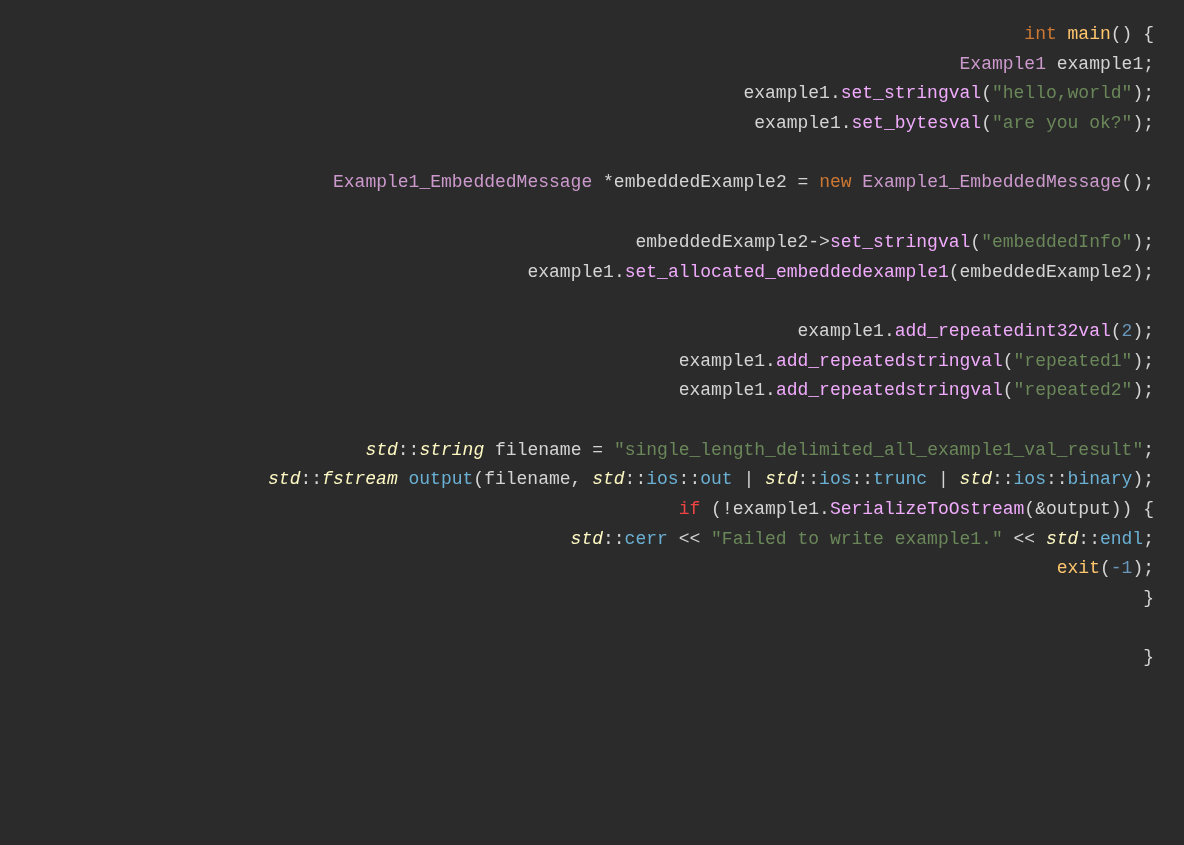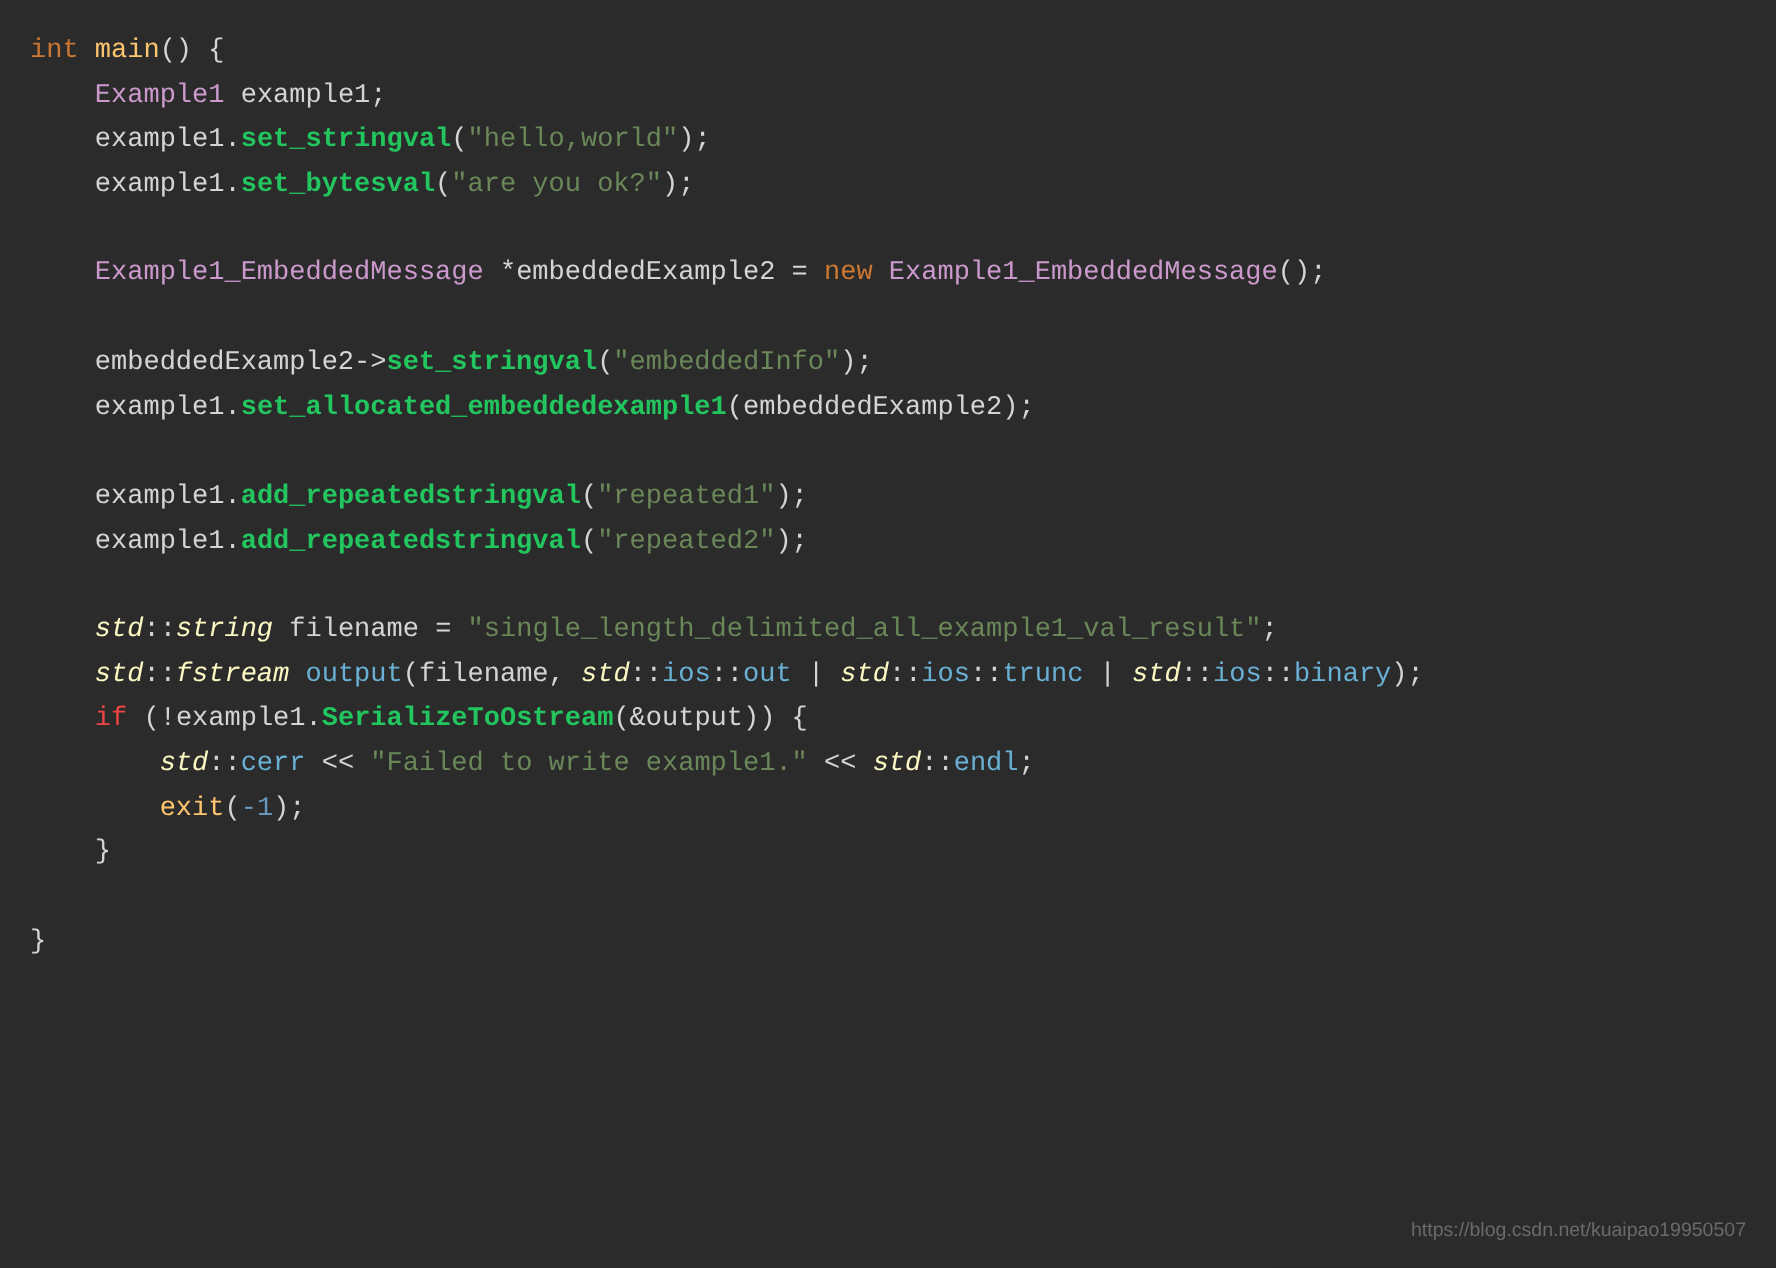--- a/index.html
+++ b/index.html
@@ -18,39 +18,40 @@
       min-height: 845px;
       overflow: hidden;
     }
 
     .code-container {
       background-color: #2b2b2b;
       padding: 20px 30px 20px 20px;
       width: 1184px;
       min-height: 845px;
       position: relative;
+      text-align: right;
     }
 
     .code-line {
       white-space: pre;
       display: block;
       font-size: 18px;
       line-height: 1.65;
     }
 
     .kw-int { color: #cc7832; }         
     .kw-type { color: #fef9c3; font-style: italic; }        
     .kw-main { color: #ffc66d; }        
     .punct { color: #d4d4d4; }          
     .kw-if { color: #ef4444; }          
     .kw-exit { color: #ffc66d; }        
     .kw-new { color: #cc7832; }         
     .class-name { color: #cc99cd; }     
     .var { color: #d4d4d4; }            
-    .method { color: #22c55e; font-weight: bold; }         
+    .method { color: #f0abfc; }         
     .string { color: #6a8759; }         
     .number { color: #6897bb; }             
     .ns-item { color: #6ab0d4; }        
     .op { color: #d4d4d4; }
 
     .watermark {
       position: absolute;
       bottom: 14px;
       right: 20px;
       color: #6a6a6a;
@@ -77,20 +78,21 @@
 
   <span class="code-line"> </span>
 
 
   <span class="code-line">    <span class="var">embeddedExample2</span><span class="punct">-&gt;</span><span class="method">set_stringval</span><span class="punct">(</span><span class="string">"embeddedInfo"</span><span class="punct">);</span></span>
 
   <span class="code-line">    <span class="var">example1</span><span class="punct">.</span><span class="method">set_allocated_embeddedexample1</span><span class="punct">(</span><span class="var">embeddedExample2</span><span class="punct">);</span></span>
 
   <span class="code-line"> </span>
 
+  <span class="code-line">    <span class="var">example1</span><span class="punct">.</span><span class="method">add_repeatedint32val</span><span class="punct">(</span><span class="number">2</span><span class="punct">);</span></span>
 
 
   <span class="code-line">    <span class="var">example1</span><span class="punct">.</span><span class="method">add_repeatedstringval</span><span class="punct">(</span><span class="string">"repeated1"</span><span class="punct">);</span></span>
 
   <span class="code-line">    <span class="var">example1</span><span class="punct">.</span><span class="method">add_repeatedstringval</span><span class="punct">(</span><span class="string">"repeated2"</span><span class="punct">);</span></span>
 
   <span class="code-line"> </span>
 
   <span class="code-line">    <span class="kw-type">std</span><span class="punct">::</span><span class="kw-type">string</span> <span class="var">filename</span> <span class="op">=</span> <span class="string">"single_length_delimited_all_example1_val_result"</span><span class="punct">;</span></span>
 
@@ -102,14 +104,13 @@
 
   <span class="code-line">        <span class="kw-exit">exit</span><span class="punct">(</span><span class="number">-1</span><span class="punct">);</span></span>
 
   <span class="code-line">    <span class="punct">}</span></span>
 
   <span class="code-line"> </span>
 
 
   <span class="code-line"><span class="punct">}</span></span>
 
-  <div class="watermark">https://blog.csdn.net/kuaipao19950507</div>
 </div>
 
 </body></html>

